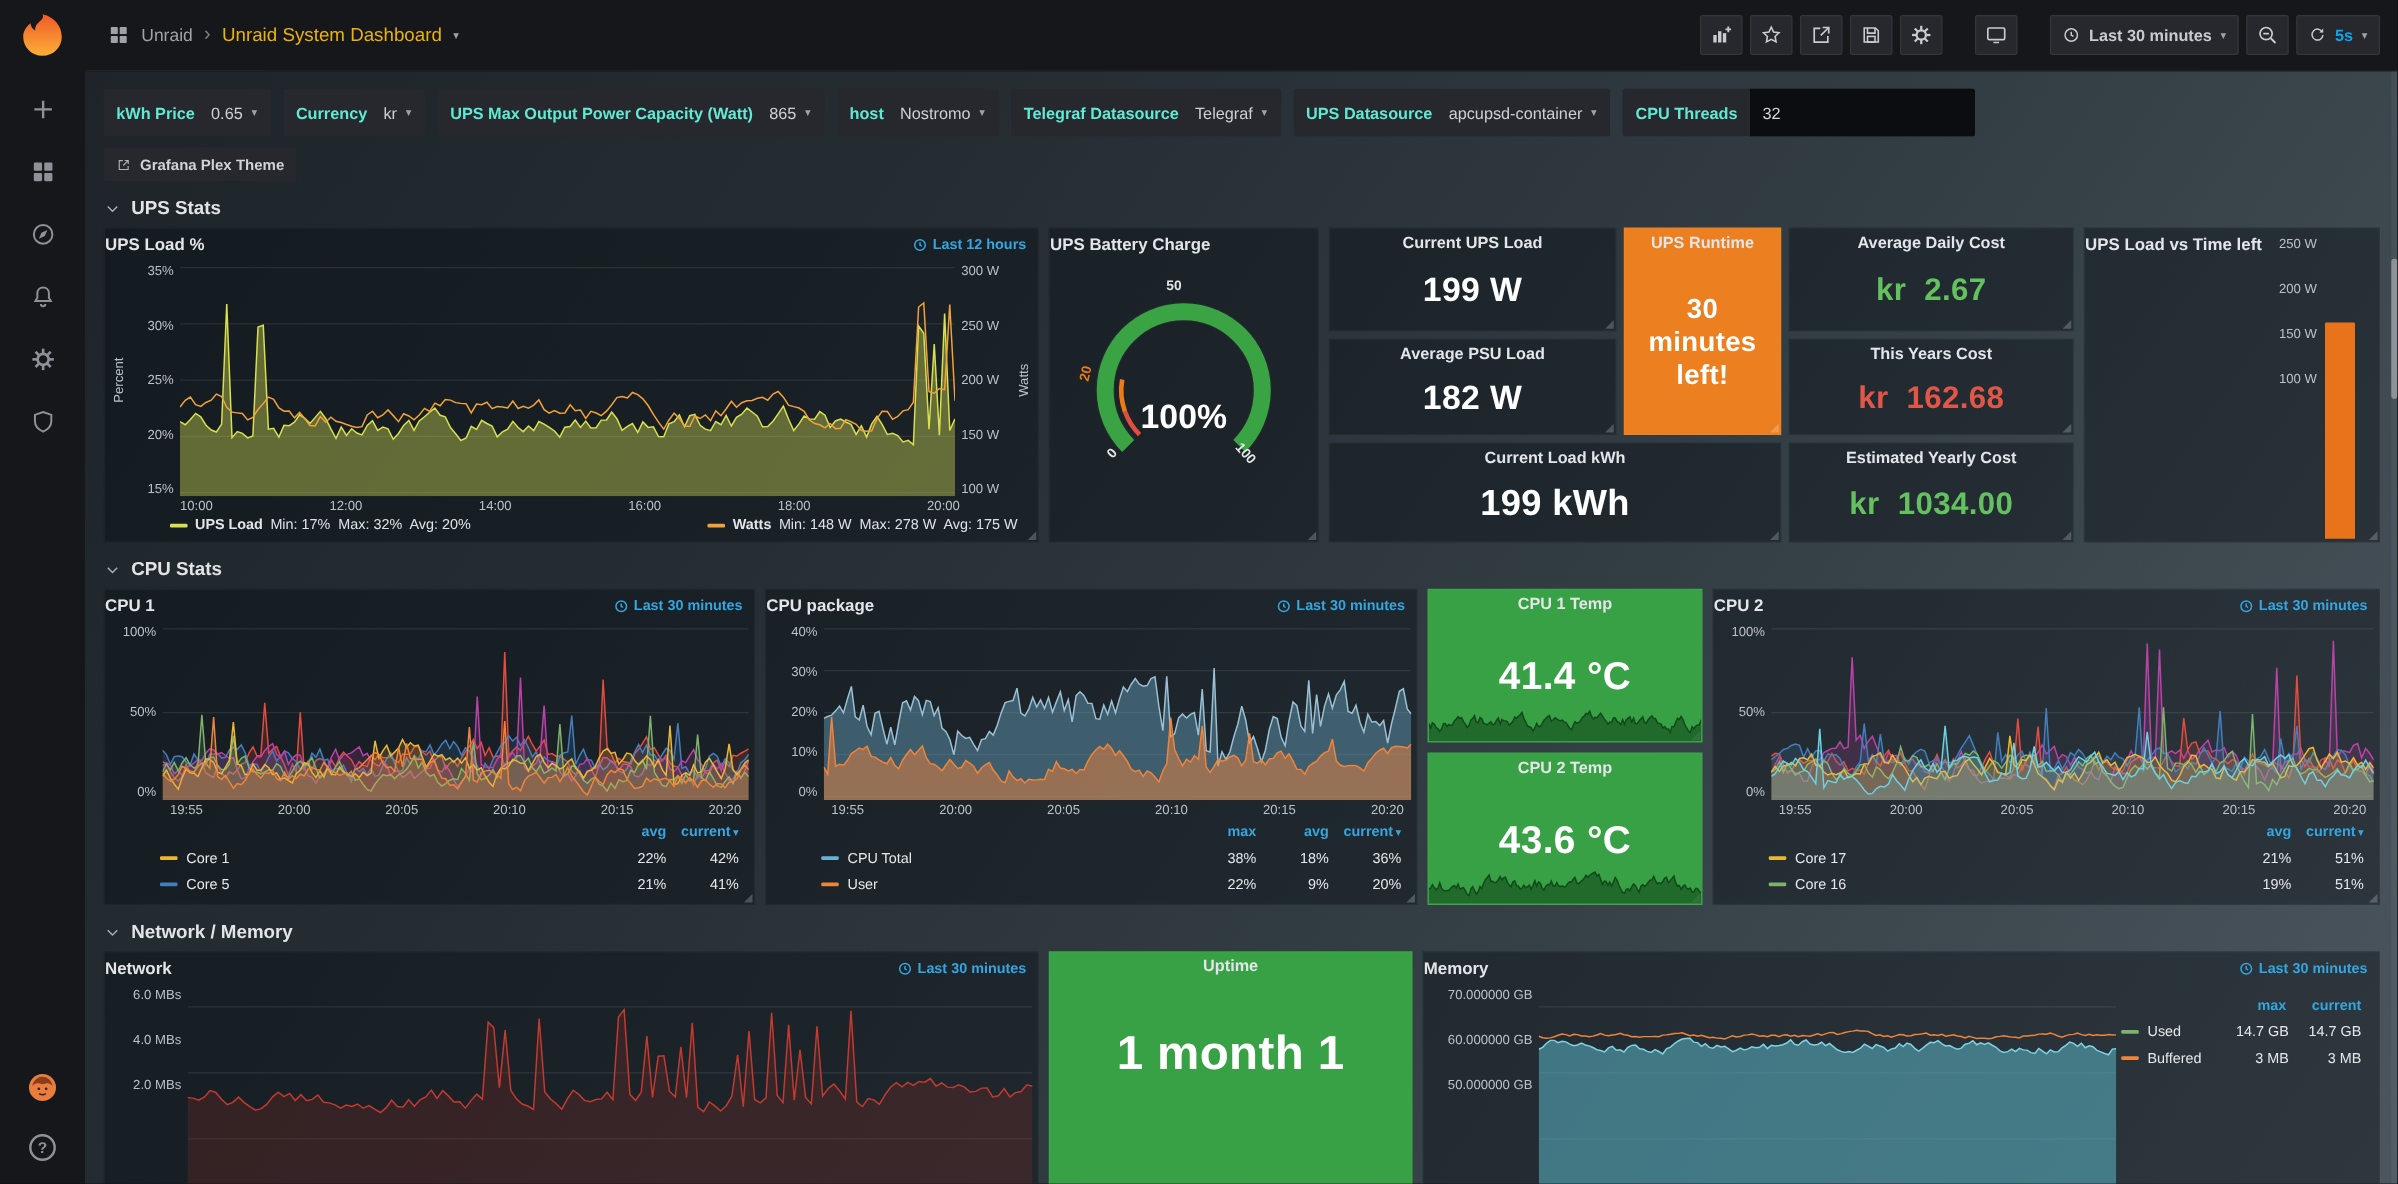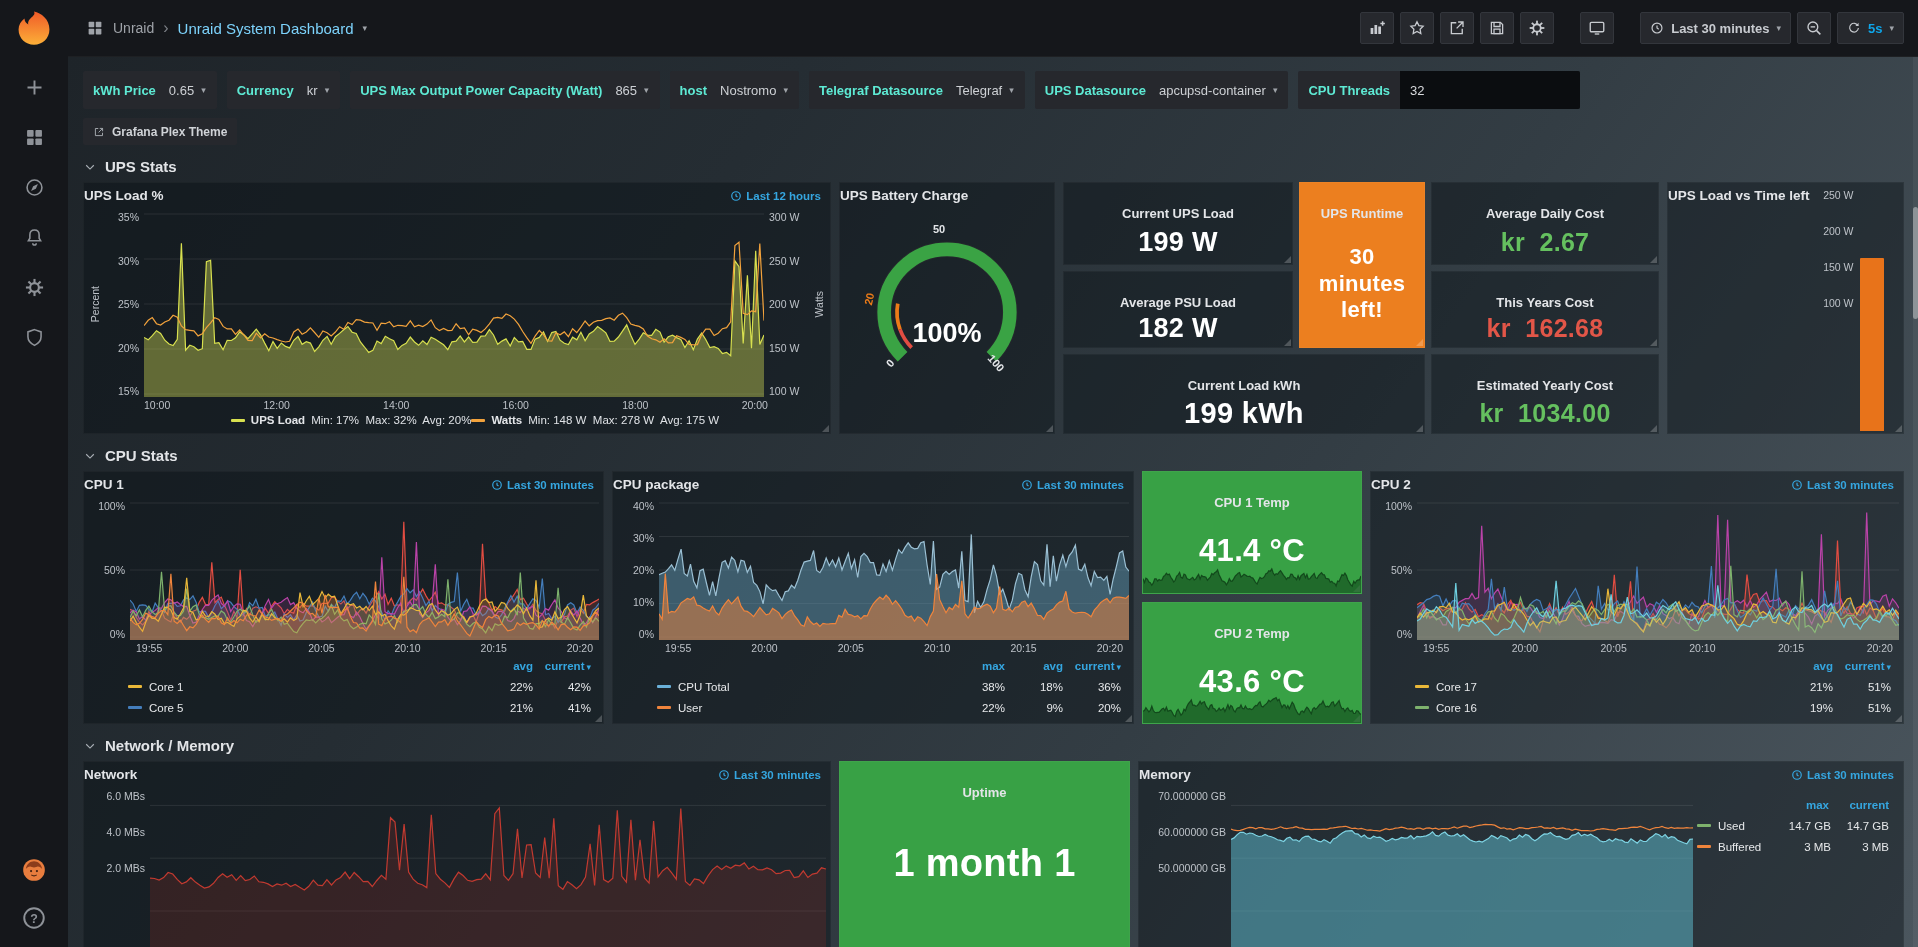--- a/index.html
+++ b/index.html
@@ -4,21 +4,21 @@
 <style>
   *{box-sizing:border-box;margin:0;padding:0}
   html,body{width:1918px;height:947px;overflow:hidden;background:#101215;
     font-family:"Liberation Sans","DejaVu Sans",sans-serif;color:#d8dadd}
   .screen{position:relative;width:1918px;height:947px;overflow:hidden}
 
   
   .navbar{position:absolute;left:0;top:0;right:0;height:57px;background:#15171b;
     display:flex;align-items:center;z-index:5;padding-left:86px;border-bottom:1px solid rgba(255,255,255,.04)}
   .crumb{display:flex;align-items:center;gap:9px;font-size:14px;color:#9fa3a9}
-  .crumb .title{color:#7dd3fc;font-size:15px}
+  .crumb .title{color:#eab308;font-size:15px}
   .crumb .sep{color:#7d8187;font-size:16px}
   .caret{font-size:9px;color:#9fa3a9;line-height:1}
   .nav-right{margin-left:auto;display:flex;align-items:center;gap:6px;padding-right:14px}
   .nav-btn{display:flex;align-items:center;gap:7px;height:32px;padding:0 9px;background:#26282d;
     border:1px solid #33363c;border-radius:2px;color:#c8cbd0;font-size:13px;cursor:pointer;font-family:inherit}
   .nav-btn.sq{width:34px;justify-content:center;padding:0}
   .nav-btn .refresh-int{color:#0ea5e9;font-weight:bold}
   .nav-gap{width:14px}
   .i{width:18px;height:18px;display:block}
   .i14{width:14px;height:14px;display:block}
@@ -70,39 +70,39 @@
   .plot svg{position:absolute;inset:0;width:100%;height:100%}
   .yaxis{display:flex;flex-direction:column;justify-content:space-between;align-items:flex-end;
     font-size:10.5px;color:#bdc2c8;padding:0 5px;white-space:nowrap}
   .yaxis.left-w{width:42px}
   .yaxis.right-w{width:48px;align-items:flex-start}
   .yaxis.compact{justify-content:flex-start;gap:24px;height:96px}
   .axis-label{writing-mode:vertical-rl;transform:rotate(180deg);font-size:10.5px;color:#bdc2c8;
     align-self:center;flex:none;margin:0 1px}
   .xaxis{display:flex;justify-content:space-between;font-size:10.5px;color:#bdc2c8;padding:2px 10px 1px 52px;flex:none}
   .xaxis.ups{padding:2px 62px 1px 60px}
-  .ts-legend{display:flex;justify-content:center;padding:2px 16px 7px 52px;font-size:11.5px;color:#e3e5e8;flex:none}
+  .ts-legend{display:flex;justify-content:space-between;padding:2px 16px 7px 52px;font-size:11.5px;color:#e3e5e8;flex:none}
   .li{display:flex;align-items:center;gap:6px}
   .swatch{width:14px;height:3px;border-radius:1px;flex:none}
   .li b{font-weight:bold}
   .li .stats{color:#dfe2e6}
 
   
   .lt{padding:0 12px 5px 44px;font-size:11.5px;flex:none}
   .lt-head,.lt-row{display:flex;align-items:center;height:21px}
   .lt-head{color:#35a6e0;font-weight:bold}
   .lt-head .spacer{flex:1}
   .lt-col{width:58px;text-align:right}
   .lt-head .sorted::after{content:"▾";font-size:9px;margin-left:2px}
   .lt-name{flex:1;display:flex;align-items:center;gap:7px;color:#e6e8ea;cursor:pointer}
   .lt-row .val{width:58px;text-align:right;color:#e6e8ea}
 
   
   .stat{display:flex;flex-direction:column;align-items:center}
-  .stat-title{font-size:13px;font-weight:bold;color:#e3e5e8;margin-top:23px;text-align:left;z-index:2}
+  .stat-title{font-size:13px;font-weight:bold;color:#e3e5e8;margin-top:3px;text-align:left;z-index:2}
   .stat-value{flex:1;display:flex;align-items:center;justify-content:center;font-size:27px;font-weight:bold;
     color:#fff;letter-spacing:.3px;z-index:2;text-align:center}
   .stat-value.kwh{font-size:29px}
   .stat-value.money-green{color:#65c05f;font-size:25px}
   .stat-value.money-red{color:#e25648;font-size:25px}
   .stat.orange{background:#ec7f1f}
   .stat.orange .stat-value{font-size:22px;line-height:1.22;padding:0 8px}
   .stat.green{background:#38a145}
   .stat.green .stat-value{font-size:31px}
   .spark{position:absolute;left:0;right:0;bottom:0;height:32px;width:100%;z-index:1}

